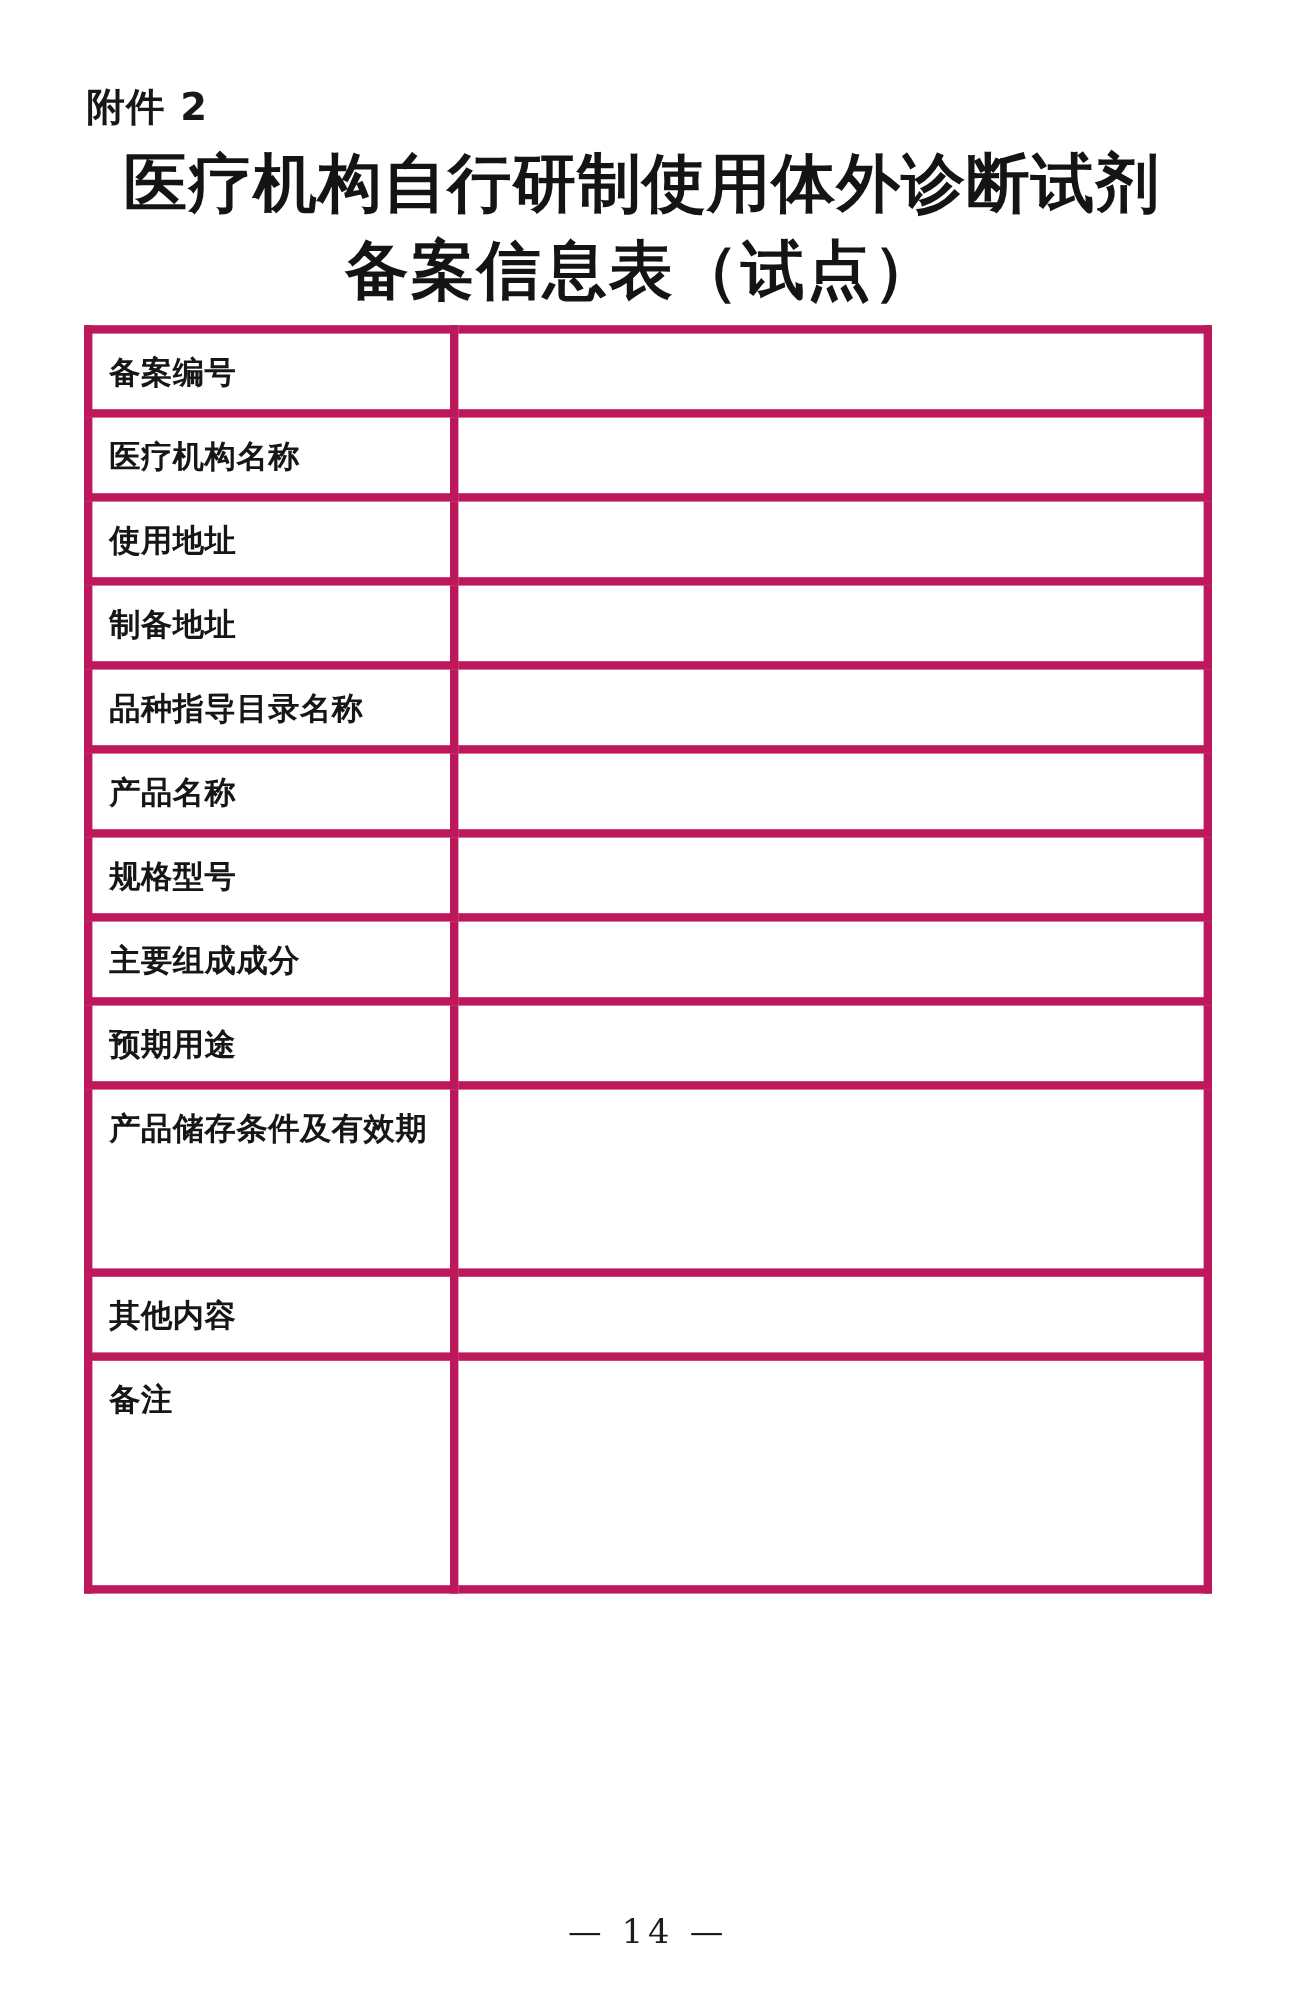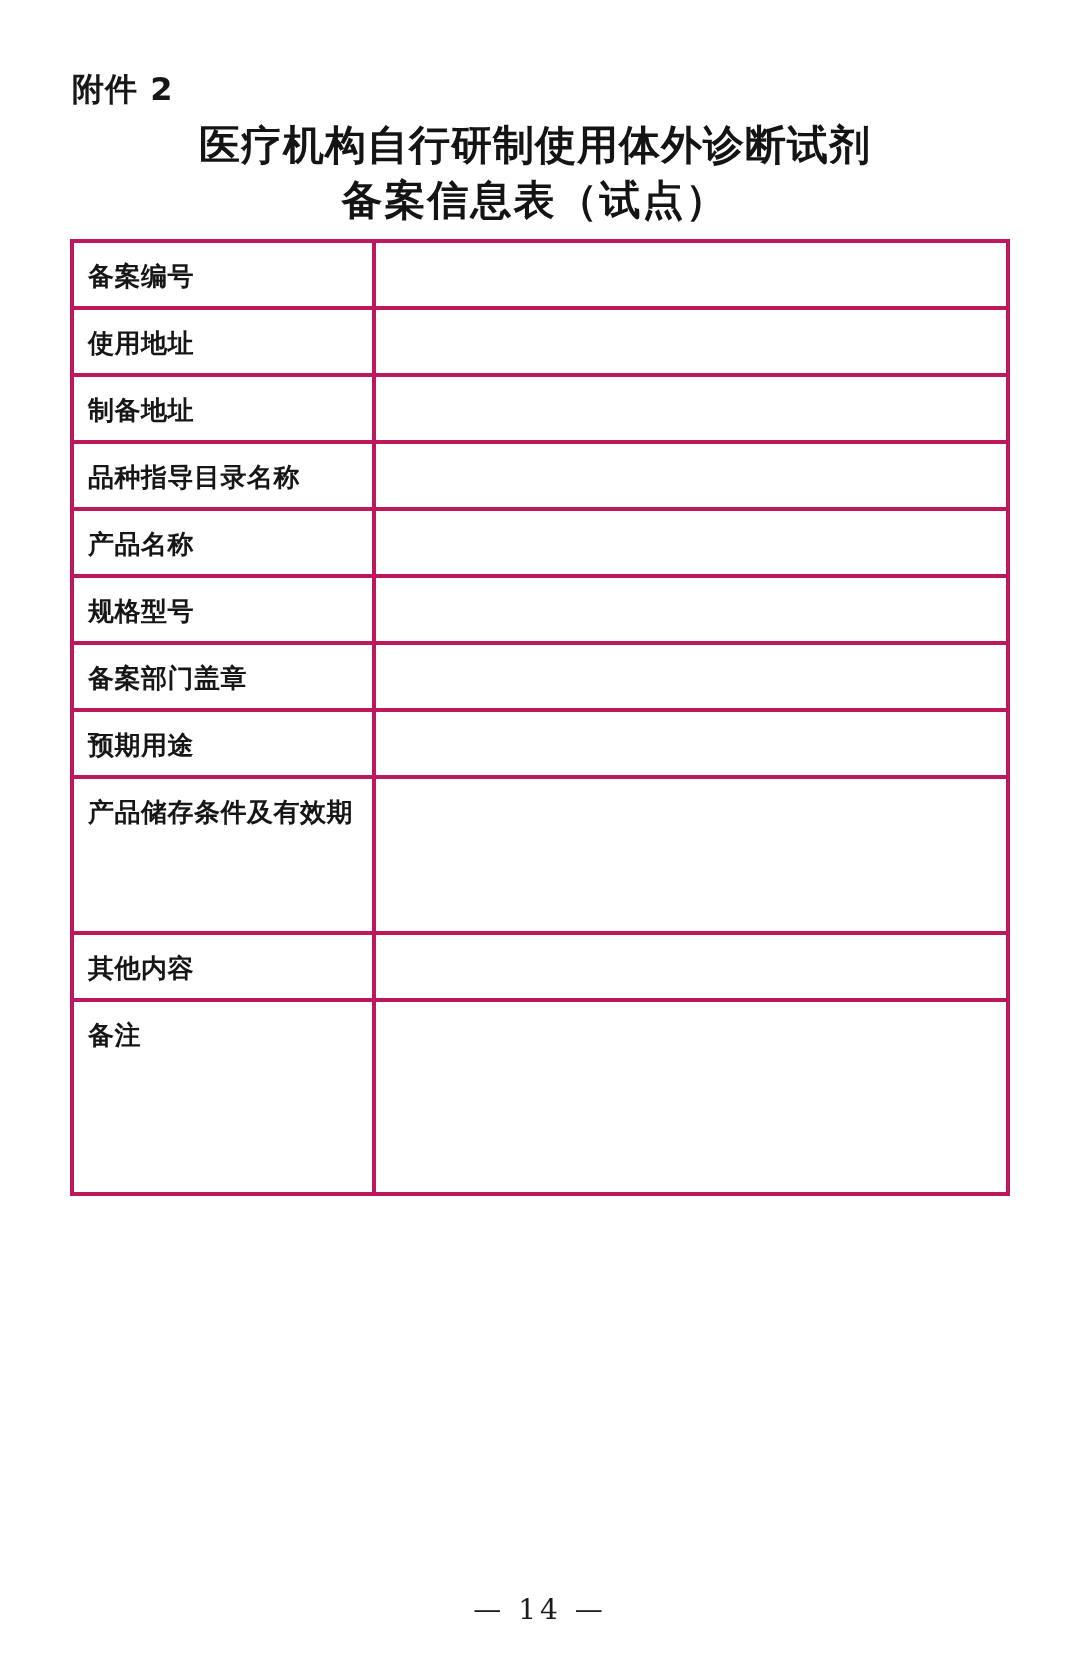--- a/index.html
+++ b/index.html
@@ -27,40 +27,40 @@
     font-weight: 700;
     letter-spacing: 1px;
     margin: 8px 0 4px 2px;
     color: #171717;
   }
 
   .doc-title {
     text-align: center;
     font-family: "DejaVu Serif", "Liberation Serif", serif;
     font-weight: 700;
-    font-size: 41px;
+    font-size: 53px;
     line-height: 1.35;
     letter-spacing: 1px;
     color: #141414;
     margin: 6px 0 10px 0;
     padding-right: 10px;
   }
   .doc-title .line2 {
     display: block;
     letter-spacing: 2px;
   }
 
   table.form {
     width: 100%;
     border-collapse: collapse;
     table-layout: fixed;
     margin-top: 4px;
   }
   table.form td {
-    border: 4px solid #be185d;
+    border: 7px solid #be185d;
     vertical-align: top;
     padding: 14px 12px 10px 14px;
     font-size: 26px;
     font-weight: 700;
     line-height: 1.5;
     color: #161616;
   }
   table.form td.label {
     width: 272px;
     letter-spacing: 0.5px;
@@ -121,41 +121,45 @@
     <span class="line2">备案信息表（试点）</span>
   </div>
 
   <table class="form">
     <tbody>
       <tr class="r-h1">
         <td class="label">备案编号</td>
         <td class="value"></td>
       </tr>
       <tr class="r-h2">
+        <td class="label">医疗机构名称</td>
+        <td class="value"></td>
+      </tr>
+      <tr class="r-h2">
         <td class="label">使用地址</td>
         <td class="value"></td>
       </tr>
       <tr class="r-h2">
         <td class="label">制备地址</td>
         <td class="value"></td>
       </tr>
       <tr class="r-h3">
         <td class="label">品种指导目录名称</td>
         <td class="value"></td>
       </tr>
       <tr class="r-h2">
         <td class="label">产品名称</td>
         <td class="value"></td>
       </tr>
       <tr class="r-h3">
         <td class="label">规格型号</td>
         <td class="value"></td>
       </tr>
       <tr class="r-h2">
-        <td class="label">备案部门盖章</td>
+        <td class="label">主要组成成分</td>
         <td class="value"></td>
       </tr>
       <tr class="r-h3">
         <td class="label">预期用途</td>
         <td class="value"></td>
       </tr>
       <tr class="r-h4">
         <td class="label">产品储存条件及有效期</td>
         <td class="value"></td>
       </tr>

